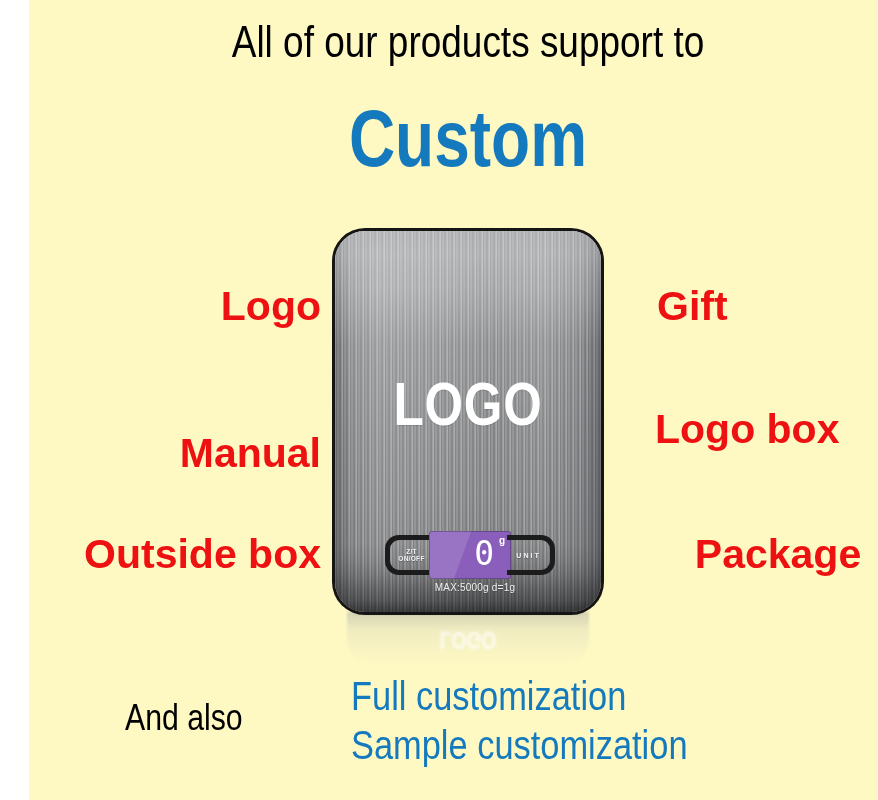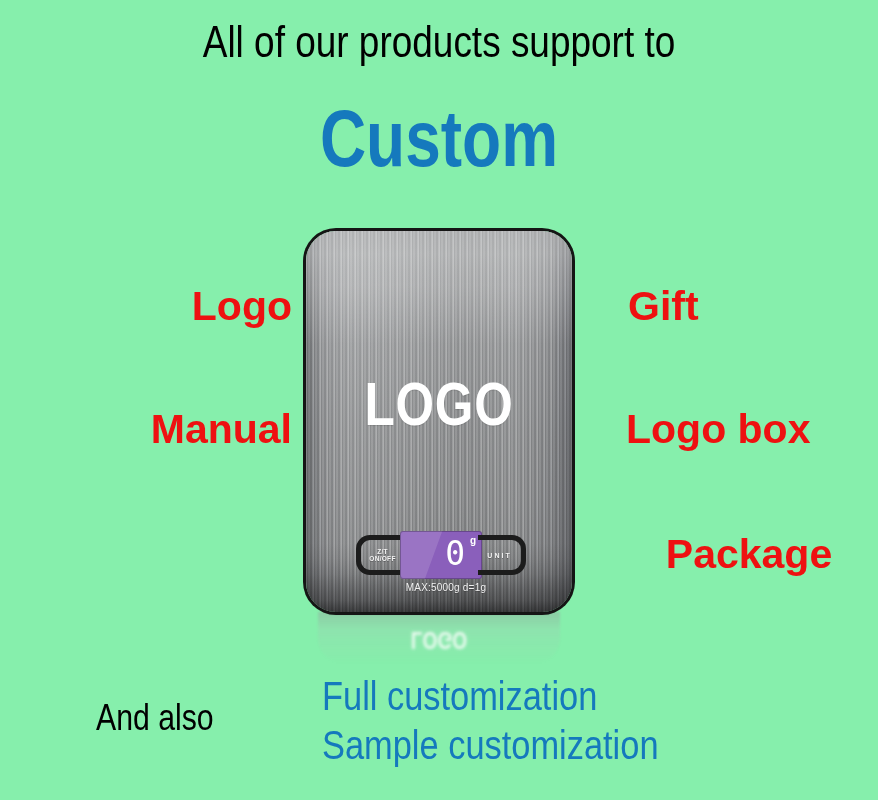--- a/index.html
+++ b/index.html
@@ -12,21 +12,22 @@
     height: 800px;
     position: relative;
     overflow: hidden;
     font-family: "Liberation Sans", sans-serif;
     -webkit-font-smoothing: antialiased;
   }
 
   .stage {
     position: absolute;
     inset: 0;
-    background: #86efac;
+    background: #fef9c3;
+    margin-left: 29px;
   }
 
   
   .headline {
     position: absolute;
     top: 16px;
     left: 0;
     width: 878px;
     text-align: center;
     font-family: "Liberation Sans Narrow", "Liberation Sans", sans-serif;
@@ -63,21 +64,21 @@
     font-weight: 700;
     font-size: 41px;
     line-height: 46px;
     color: #ee1111;
     white-space: nowrap;
   }
   .red-left  { text-align: right; }
   .red-right { text-align: left;  }
 
   .lbl-logo        { top: 283px; left: 30px;  width: 262px; }
-  .lbl-manual      { top: 406px; left: 30px;  width: 262px; }
+  .lbl-manual      { top: 430px; left: 30px;  width: 262px; }
   .lbl-outsidebox  { top: 531px; left: 10px;  width: 282px; }
   .lbl-color       { top: 283px; left: 628px; width: 250px; }
   .lbl-giftbox     { top: 406px; left: 626px; width: 252px; }
   .lbl-package     { top: 531px; left: 620px; width: 258px; text-align: center; }
 
   
   .scale-wrap {
     position: absolute;
     left: 306px;
     top: 231px;
@@ -333,20 +334,21 @@
 <body>
 
 <div class="stage">
 
   <div class="headline">All of our products support to</div>
 
   <div class="custom-word">Custom</div>
 
   <div class="red-label red-left lbl-logo">Logo</div>
   <div class="red-label red-left lbl-manual">Manual</div>
+  <div class="red-label red-left lbl-outsidebox">Outside box</div>
 
   <div class="red-label red-right lbl-color">Gift</div>
   <div class="red-label red-right lbl-giftbox">Logo box</div>
   <div class="red-label red-right lbl-package">Package</div>
 
   <div class="reflection">
     <div class="reflection-logo">LOGO</div>
   </div>
 
   <div class="scale-wrap">

